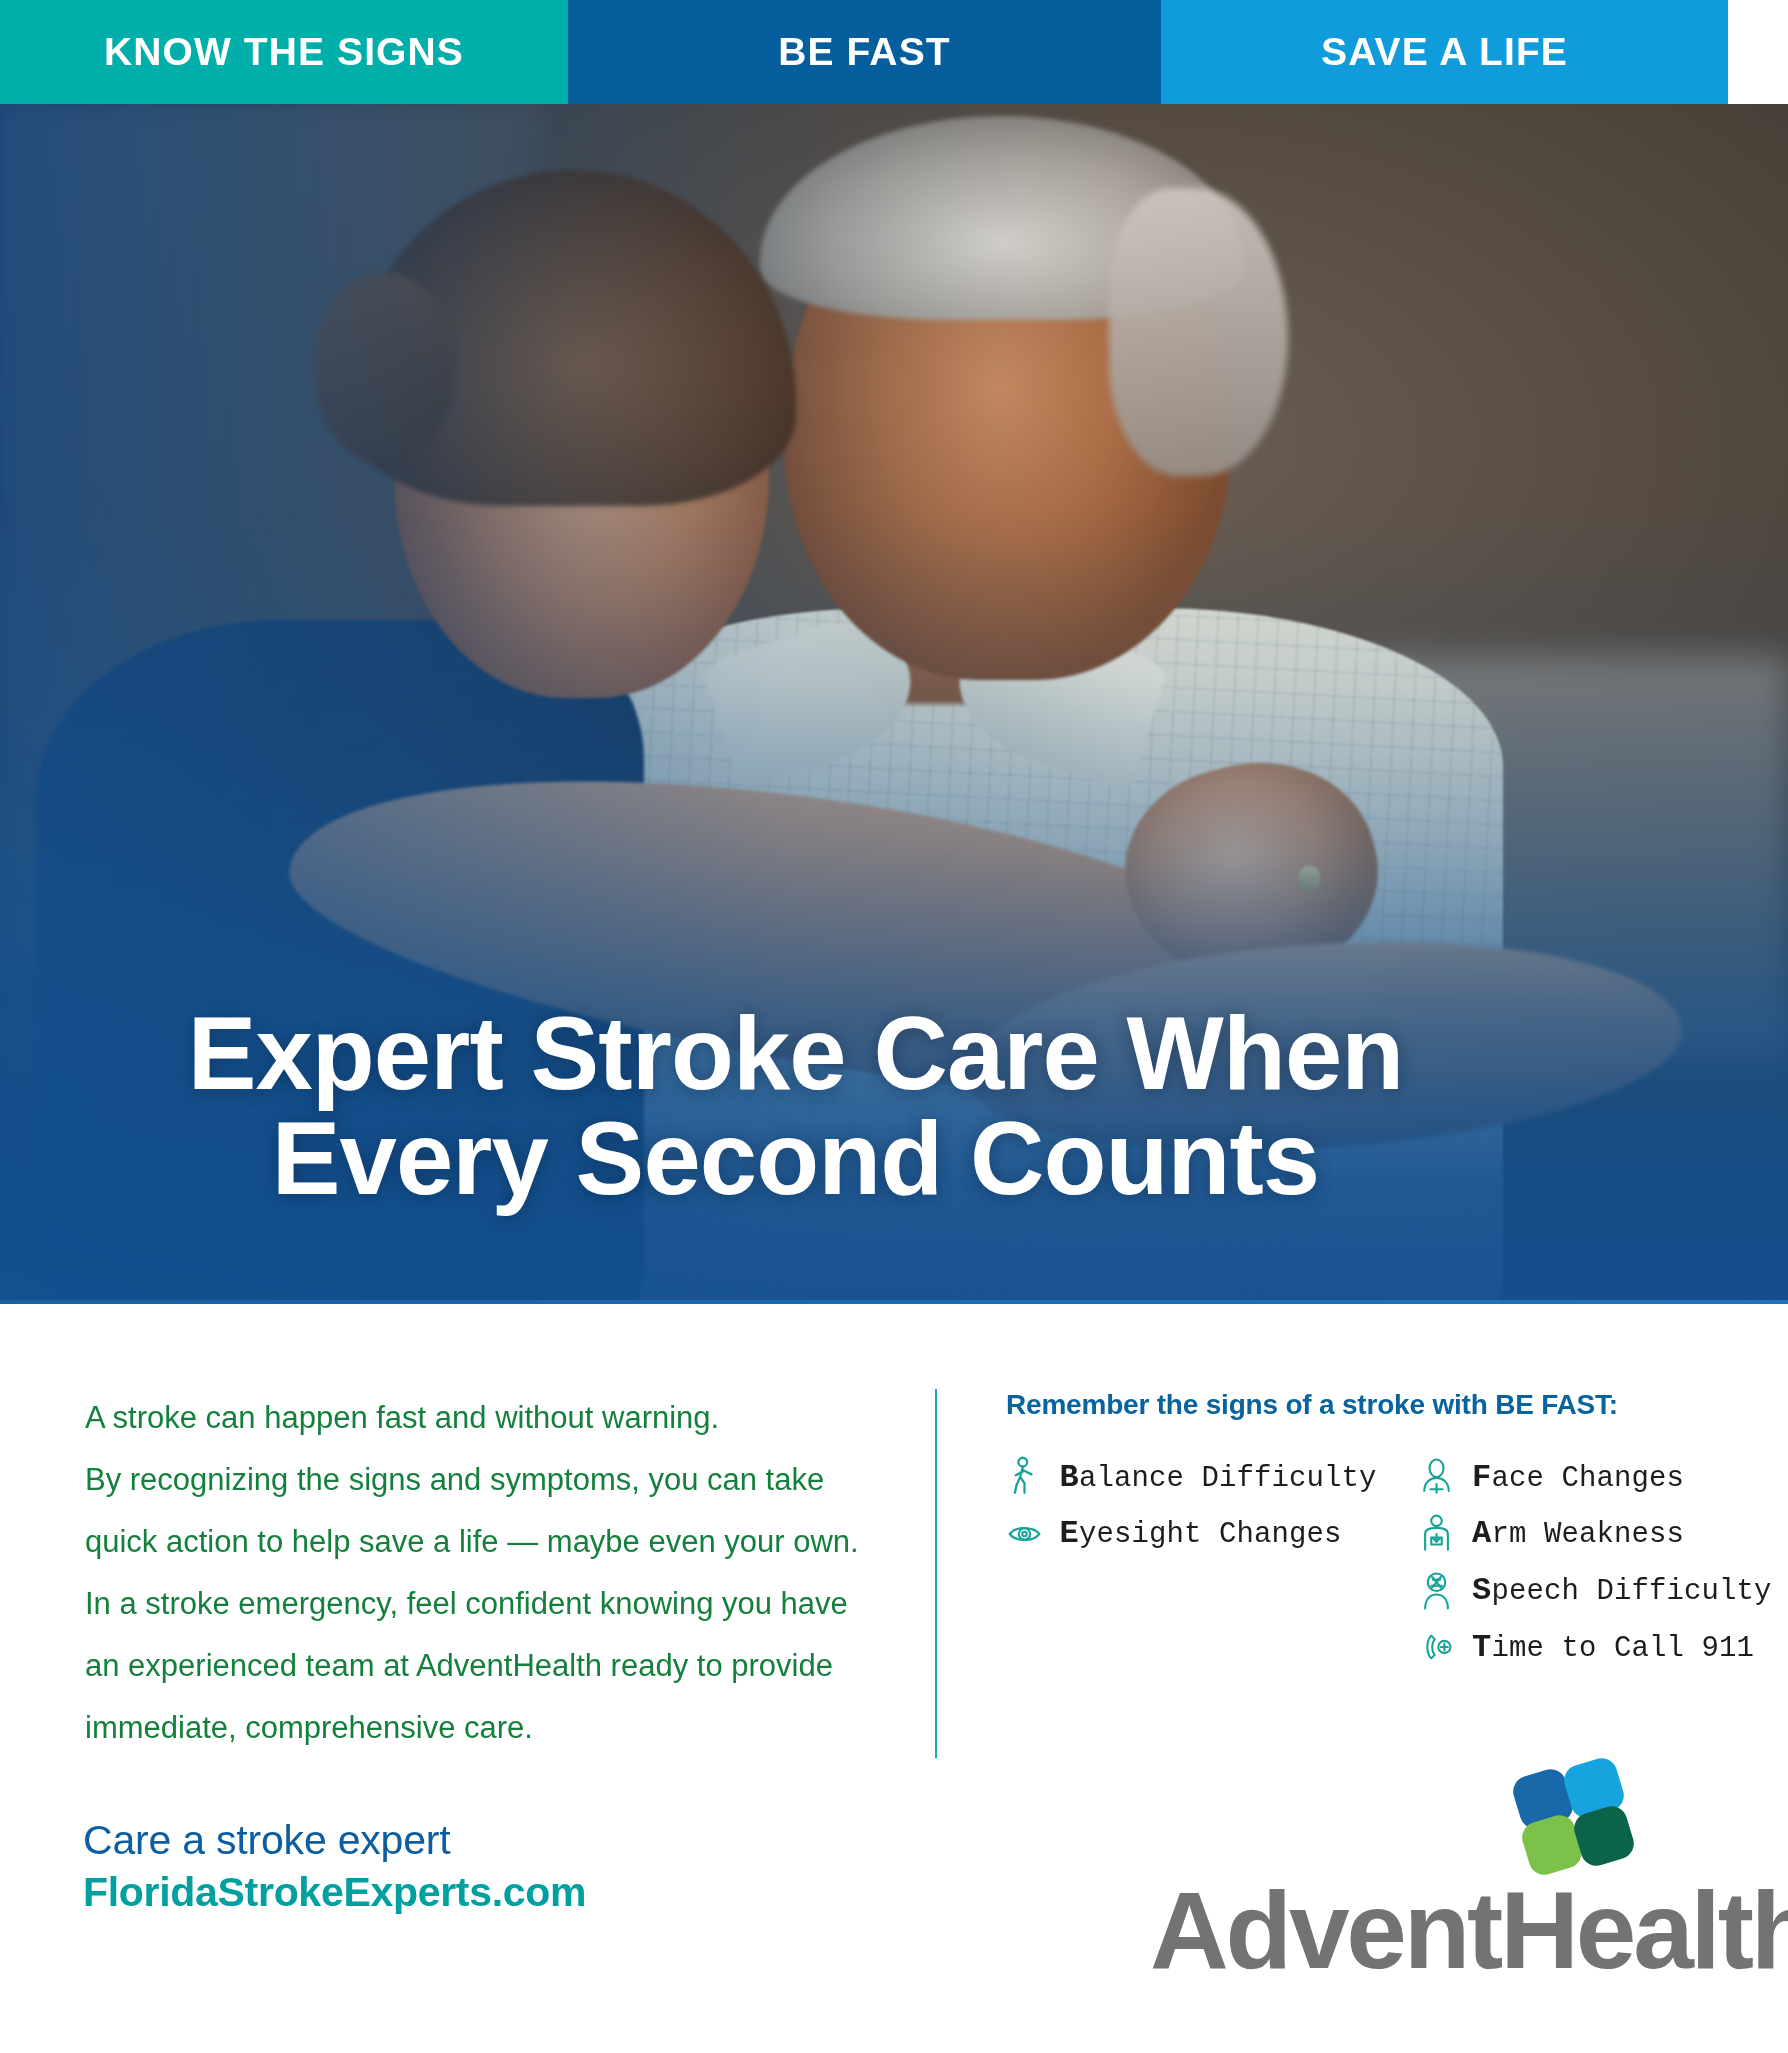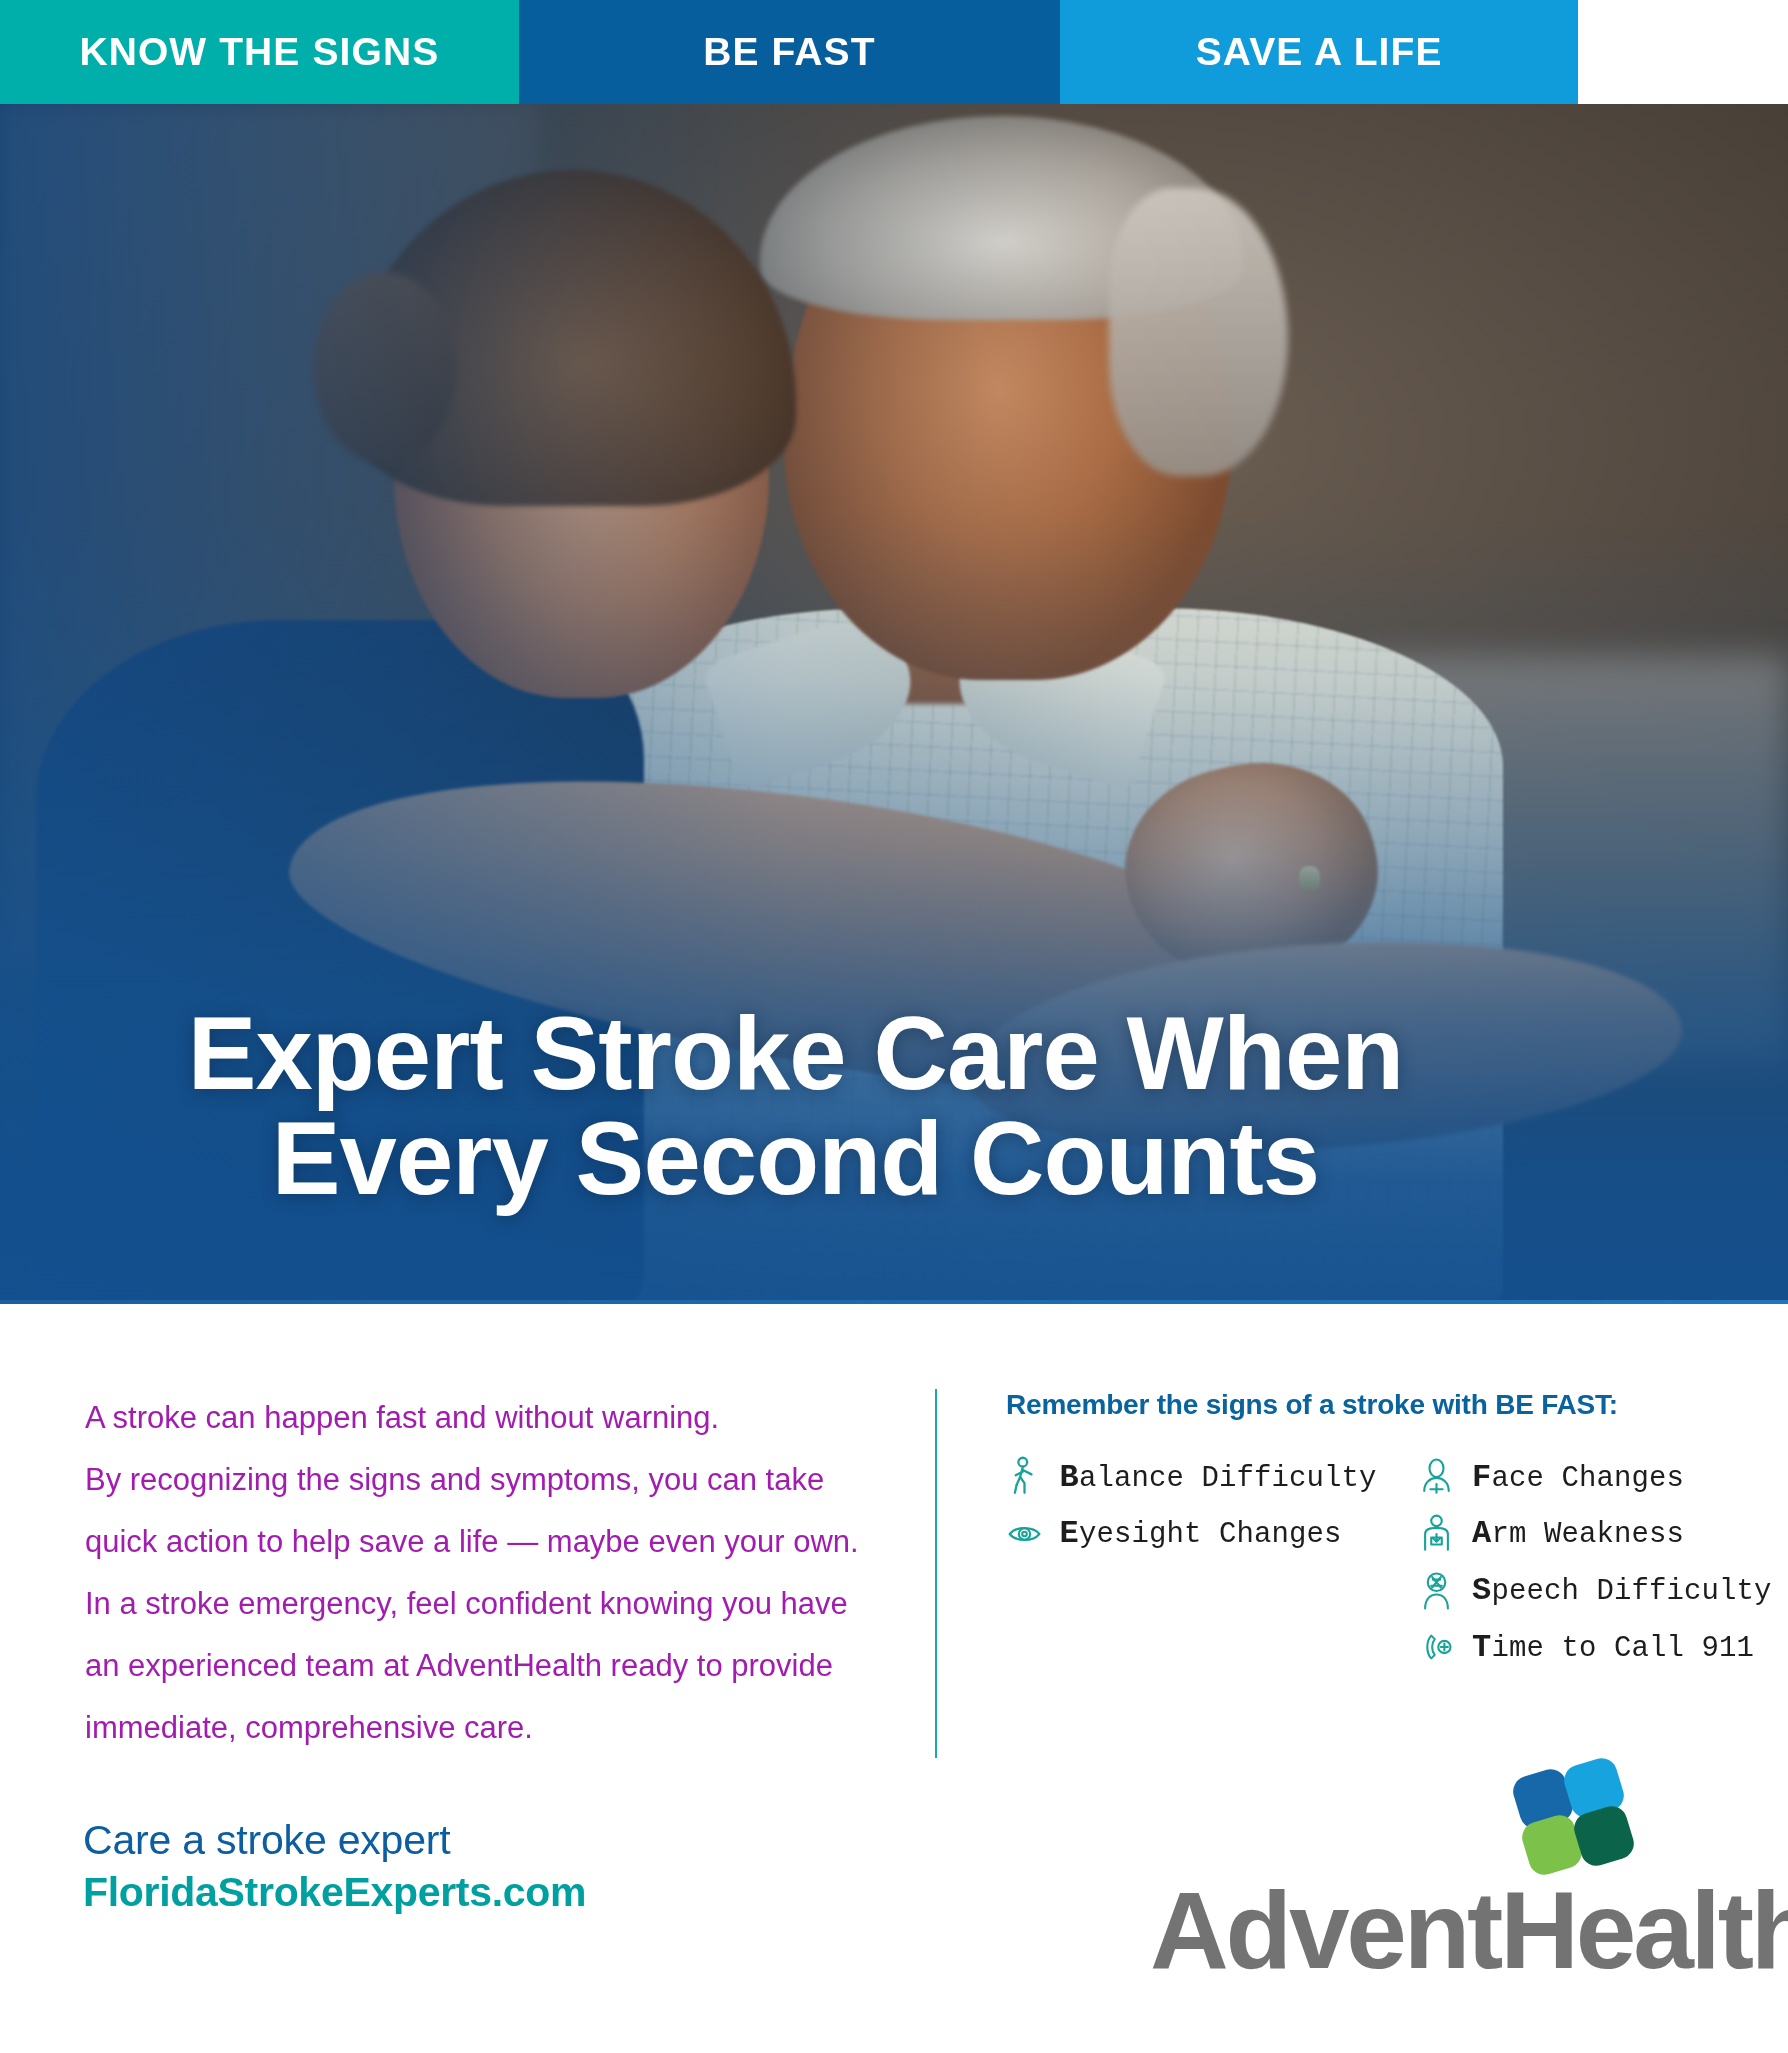--- a/index.html
+++ b/index.html
@@ -5,21 +5,21 @@
   * { margin:0; padding:0; box-sizing:border-box; }
   html, body {
     width:1789px; height:2054px;
     background:#ffffff;
     font-family:"Liberation Sans", sans-serif;
     overflow:hidden;
   }
   .page { position:relative; width:1789px; height:2054px; background:#fff; }
 
   
-  .banner { position:absolute; top:0; left:0; width:1578px; height:104px; display:flex; }
+  .banner { position:absolute; top:0; left:0; width:1728px; height:104px; display:flex; }
   .banner-cell {
     display:flex; align-items:center; justify-content:center;
     height:104px;
     color:#ffffff;
     font-weight:bold;
     font-size:39px;
     letter-spacing:1.1px;
   }
   .bc-1 { width:588px;  background:#00AFA9; }
   .bc-2 { width:614px;  background:#075E9C; }
@@ -163,21 +163,21 @@
     letter-spacing:-0.9px;
     text-shadow:0 1.8px 16.6px rgba(6,34,62,.45);
   }
   .headline .l2 { display:block; }
 
   
   .content { position:absolute; left:0; top:1304px; width:1789px; height:749px; background:#fff; }
 
   .para {
     position:absolute; left:85px; top:83px; width:794px;
-    font-size:31px; line-height:2.00; color:#a21caf;
+    font-size:31px; line-height:2.00; color:#15803d;
   }
   .para p { margin:0; }
 
   .divider {
     position:absolute; left:935px; top:85px;
     width:1.8px; height:369px; background:#17A8B8;
   }
 
   
   .befast { position:absolute; left:1006px; top:85px; width:729px; }

